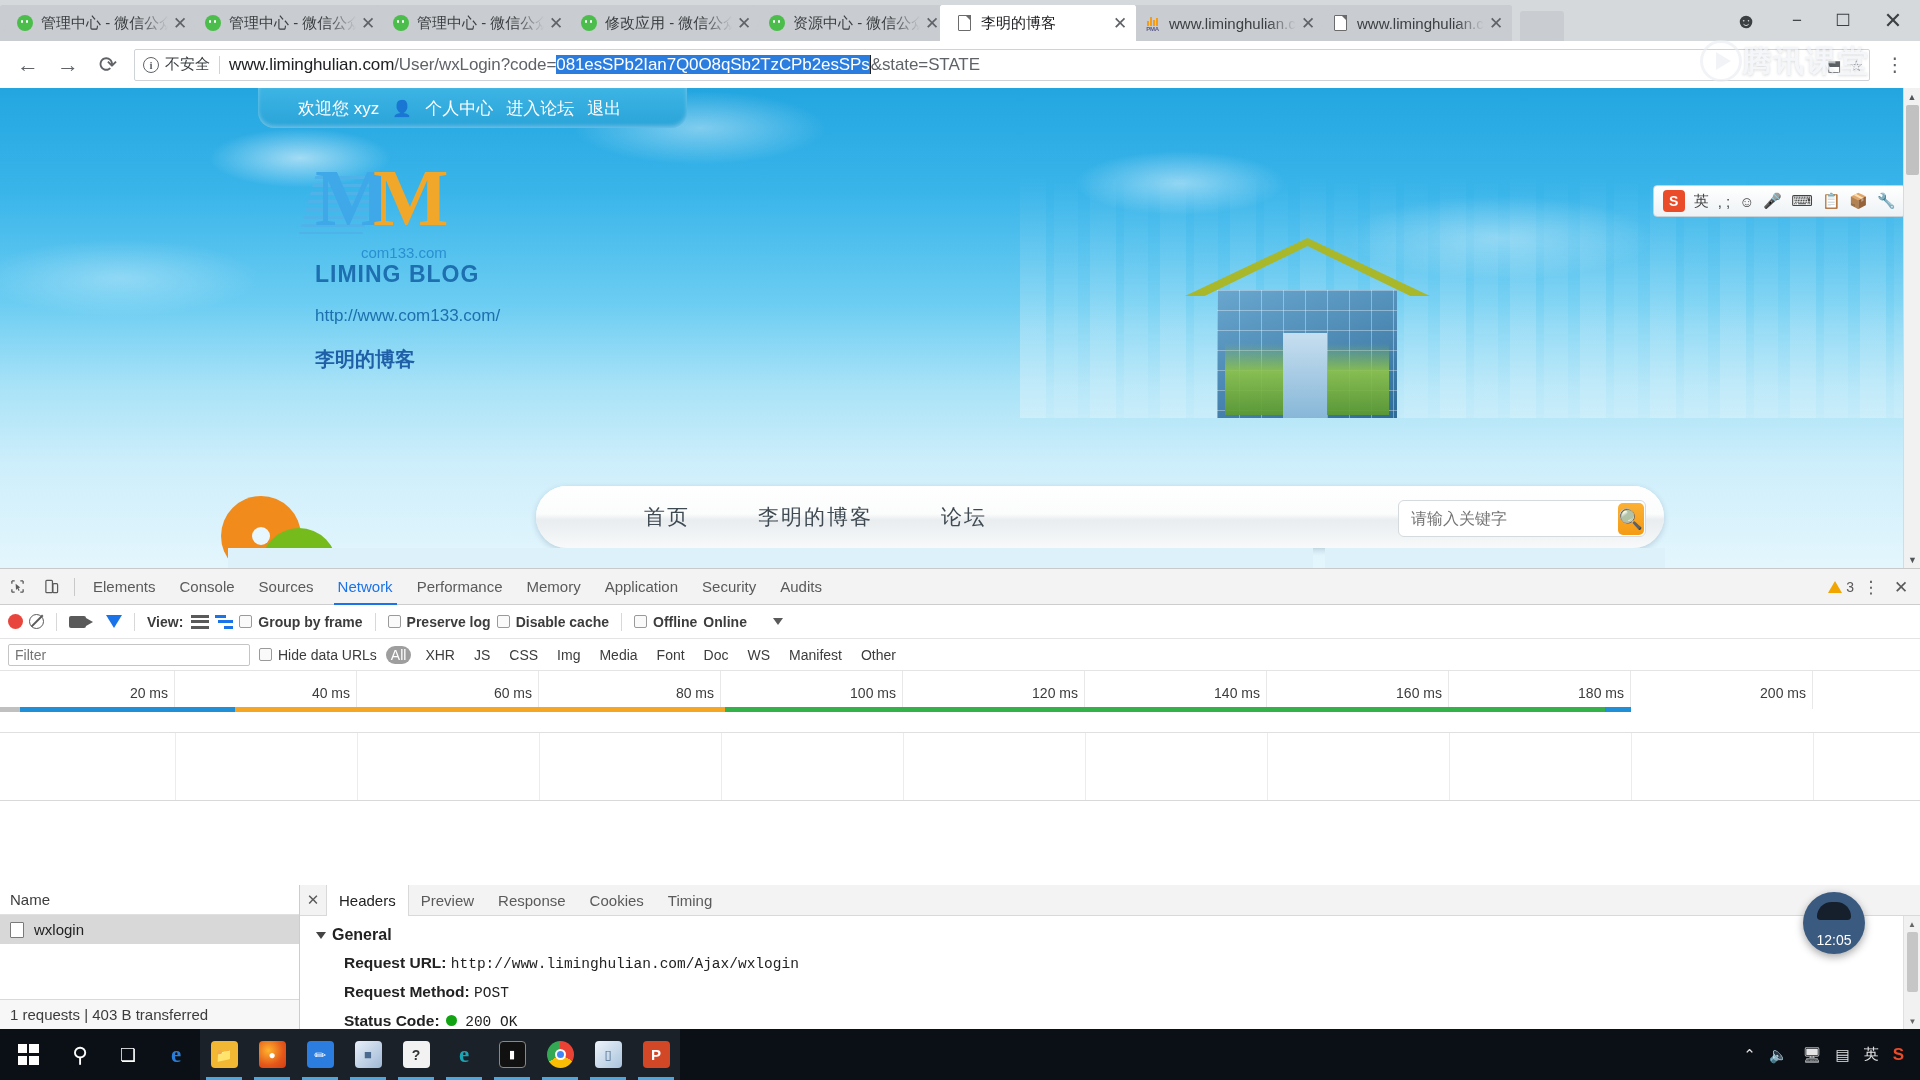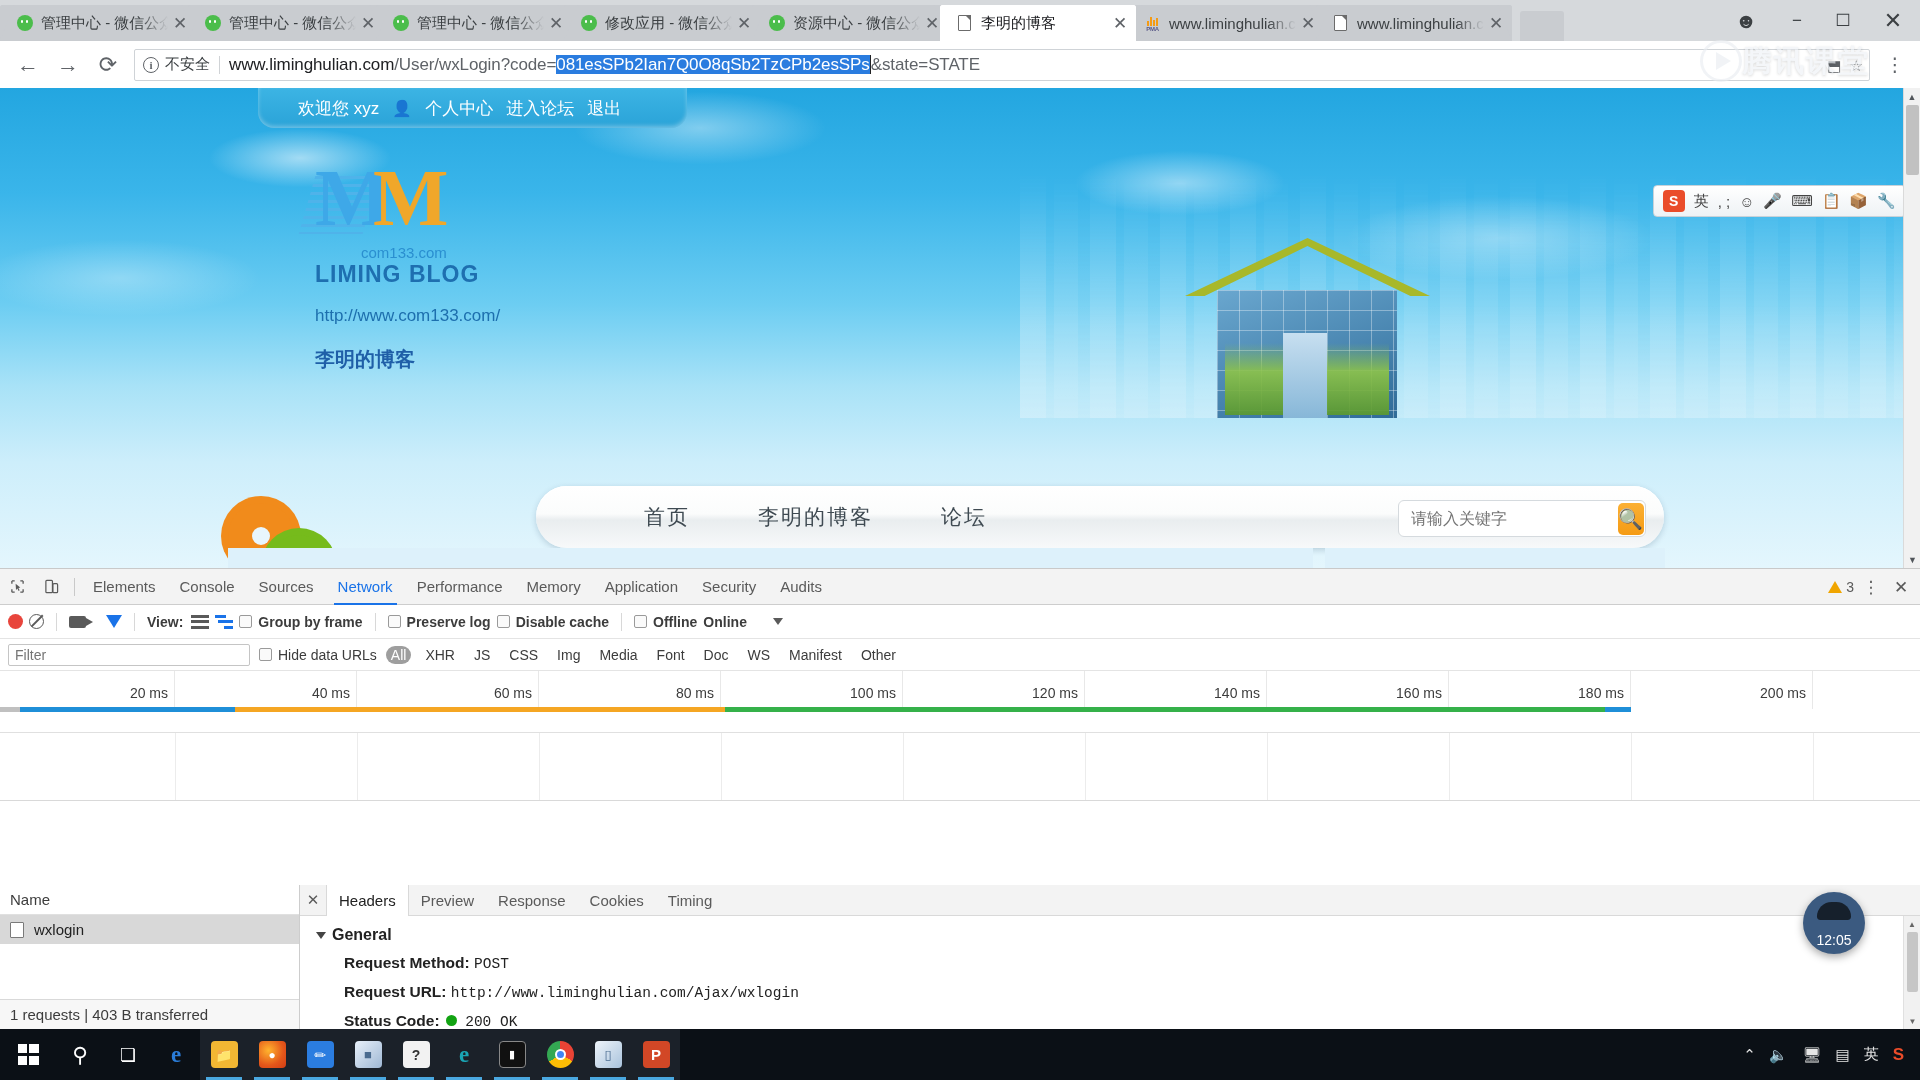--- a/index.html
+++ b/index.html
@@ -821,26 +821,26 @@
             <span class="dp-tab">Cookies</span>
             <span class="dp-tab">Timing</span>
           </div>
 
           <div class="headers-body">
             <div class="sec-head">
               <span class="tri"></span>
               <span>General</span>
             </div>
             <div class="hrow">
+              <b>Request URL:</b>
+              <span class="hval">http://www.liminghulian.com/Ajax/wxlogin</span>
+            </div>
+            <div class="hrow">
               <b>Request Method:</b>
               <span class="hval">POST</span>
-            </div>
-            <div class="hrow">
-              <b>Request URL:</b>
-              <span class="hval">http://www.liminghulian.com/Ajax/wxlogin</span>
             </div>
             <div class="hrow">
               <b>Status Code:</b>
               <span class="status-dot"></span>
               <span class="hval">200 OK</span>
             </div>
 
           </div>
 
           <div class="dt-scroll">

